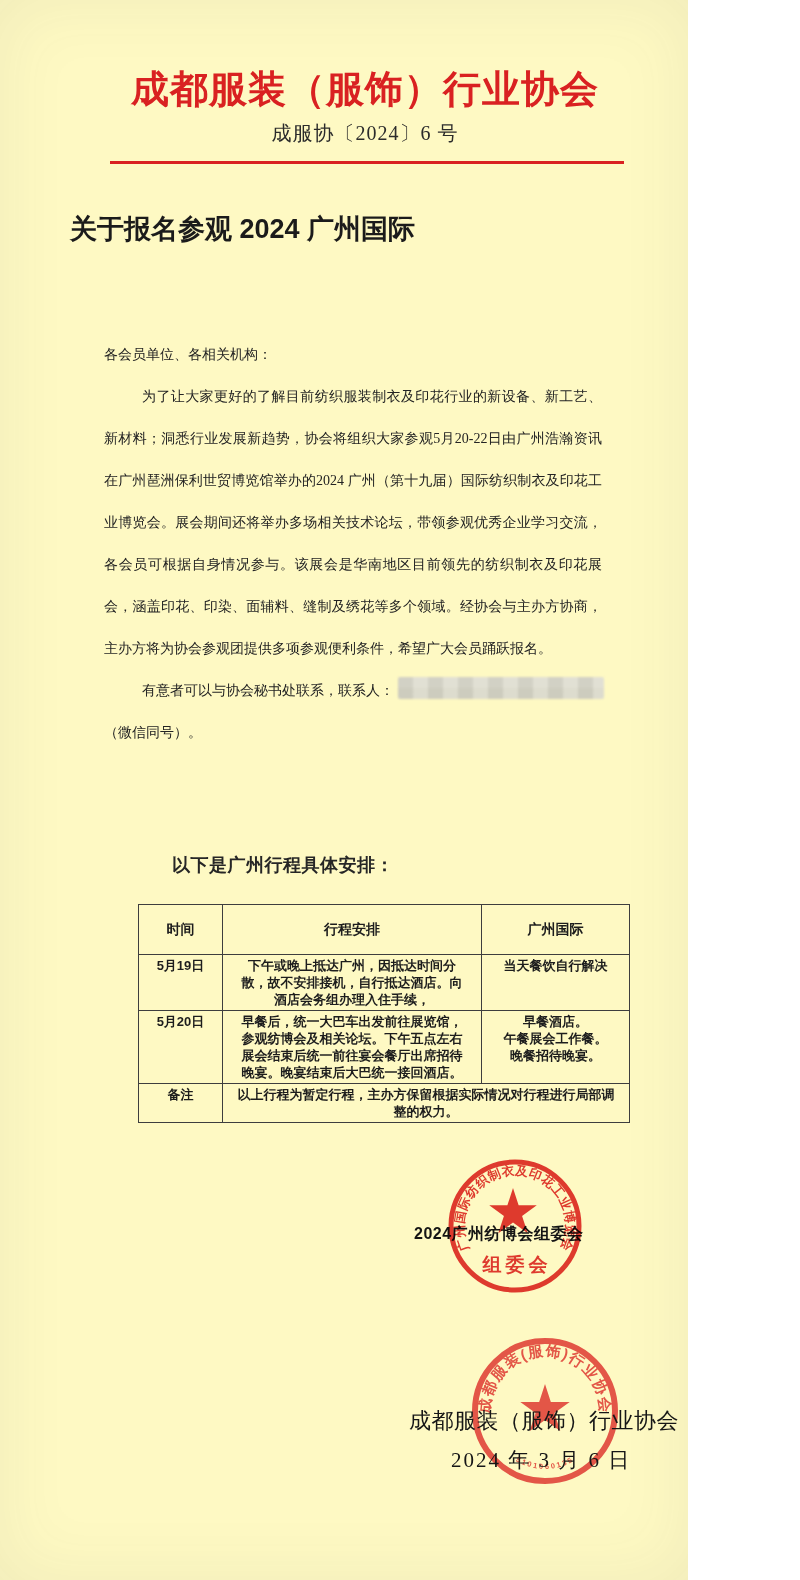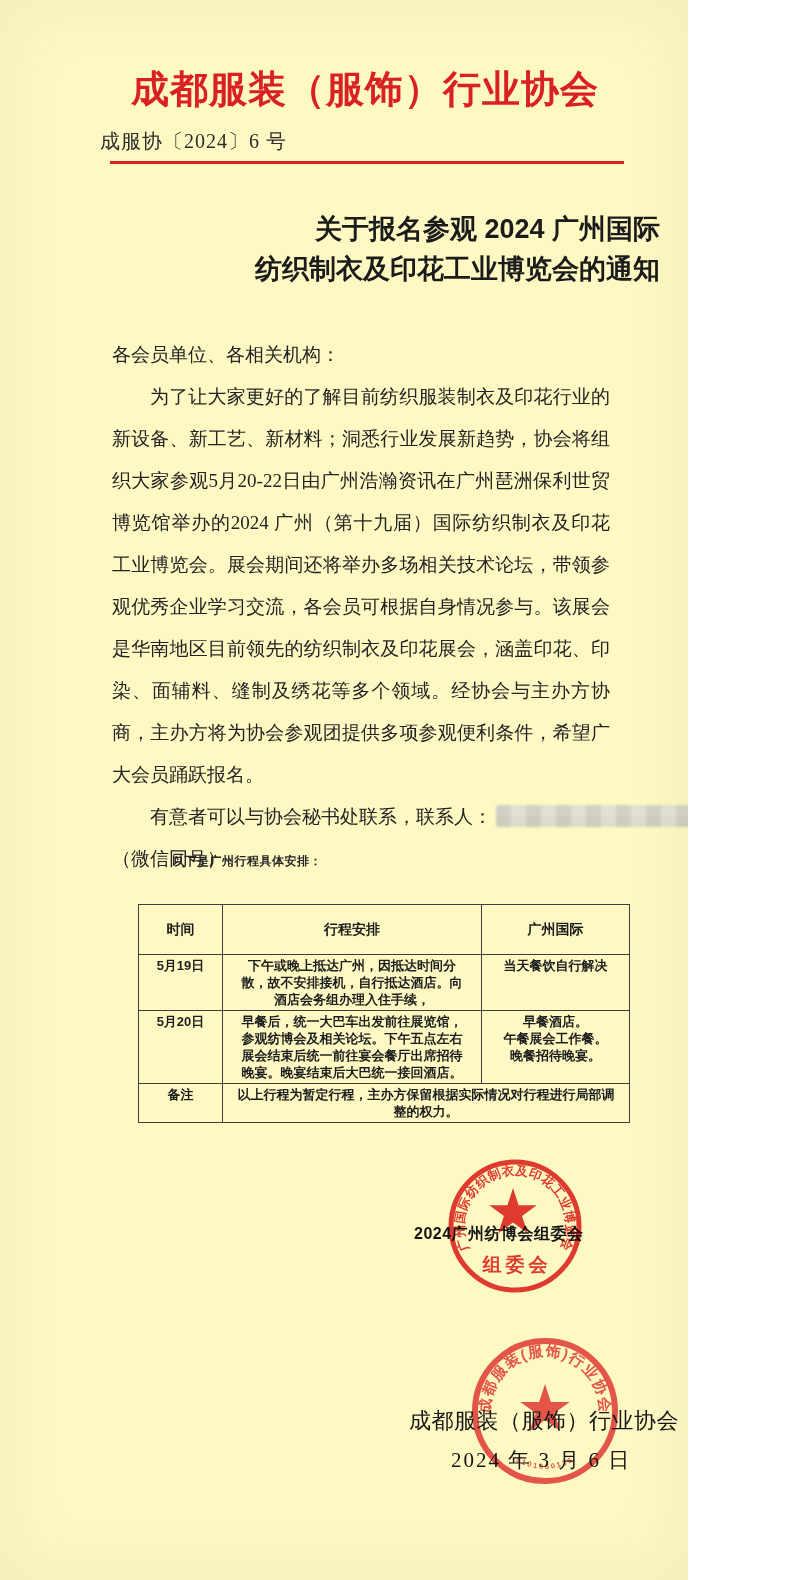--- a/index.html
+++ b/index.html
@@ -7,50 +7,50 @@
     position:relative;width:688px;height:1580px;background:#fef9c3;
     font-family:"Liberation Serif","DejaVu Serif",serif;color:#222;
     overflow:hidden;box-shadow:inset 0 0 70px rgba(80,80,80,.08);
   }
   .org-name{
     position:absolute;left:100px;top:64px;width:530px;text-align:center;
     font-size:38px;font-weight:bold;color:var(--accent-red);letter-spacing:1px;
     font-family:"Liberation Serif",serif;white-space:nowrap;
   }
   .doc-num{
-    position:absolute;left:100px;top:128px;width:530px;text-align:left;
+    position:absolute;left:100px;top:120px;width:530px;text-align:center;
     font-size:20px;color:#2b2b2b;letter-spacing:1px;
   }
   .red-rule{
     position:absolute;left:110px;top:161px;width:514px;height:3px;
     background:var(--accent-red);
   }
   .doc-title{
-    position:absolute;left:70px;top:209px;width:590px;text-align:right;
+    position:absolute;left:70px;top:209px;width:590px;text-align:left;
     font-family:"Liberation Sans","DejaVu Sans",sans-serif;
     font-weight:700;font-size:27px;line-height:40px;color:#1b1b1b;
   }
   .body-text{
-    position:absolute;left:112px;top:334px;width:498px;
-    font-size:19px;line-height:42px;color:#232323;text-align:justify;
+    position:absolute;left:104px;top:334px;width:498px;
+    font-size:14px;line-height:42px;color:#232323;text-align:justify;
   }
   .body-text p{margin:0;}
   .indent{text-indent:38px;}
   .nowrap{white-space:nowrap;text-align:left;}
   .redact{
     display:inline-block;width:206px;height:22px;vertical-align:-4px;margin-left:4px;
     background:
       repeating-linear-gradient(90deg, rgba(186,186,186,.55) 0 15px, rgba(214,214,214,.55) 15px 30px),
       repeating-linear-gradient(0deg, rgba(198,198,198,.45) 0 11px, rgba(226,226,226,.5) 11px 22px);
     filter:blur(1.2px);border-radius:2px;
   }
   .sched-label{
     position:absolute;left:172px;top:853px;
     font-family:"Liberation Sans","DejaVu Sans",sans-serif;
-    font-weight:700;font-size:12px;color:#262626;letter-spacing:.5px;
+    font-weight:700;font-size:18px;color:#262626;letter-spacing:.5px;
   }
   table.itinerary{
     position:absolute;left:138px;top:904px;width:491px;table-layout:fixed;
     border-collapse:collapse;
     font-family:"Liberation Sans","DejaVu Sans",sans-serif;
     font-weight:700;font-size:13px;line-height:17px;color:#1d1d1d;
   }
   table.itinerary th, table.itinerary td{
     border:1.6px solid #3e3e3e;padding:2px 14px;text-align:center;
     vertical-align:top;white-space:pre-line;
@@ -83,21 +83,20 @@
 <body>
 
 <div class="page">
 
   <div class="org-name">成都服装（服饰）行业协会</div>
   <div class="doc-num">成服协〔2024〕6 号</div>
   <div class="red-rule"></div>
 
   <div class="doc-title">
     <div>关于报名参观 2024 广州国际</div>
-    <div>纺织制衣及印花工业博览会的通知</div>
   </div>
 
   <div class="body-text">
     <p>各会员单位、各相关机构：</p>
     <p class="indent">为了让大家更好的了解目前纺织服装制衣及印花行业的新设备、新工艺、新材料；洞悉行业发展新趋势，协会将组织大家参观5月20-22日由广州浩瀚资讯在广州琶洲保利世贸博览馆举办的2024 广州（第十九届）国际纺织制衣及印花工业博览会。展会期间还将举办多场相关技术论坛，带领参观优秀企业学习交流，各会员可根据自身情况参与。该展会是华南地区目前领先的纺织制衣及印花展会，涵盖印花、印染、面辅料、缝制及绣花等多个领域。经协会与主办方协商，主办方将为协会参观团提供多项参观便利条件，希望广大会员踊跃报名。</p>
     <p class="indent nowrap"><span>有意者可以与协会秘书处联系，联系人：</span><span class="redact"></span></p>
     <p>（微信同号）。</p>
   </div>
 
   <div class="sched-label">以下是广州行程具体安排：</div>

